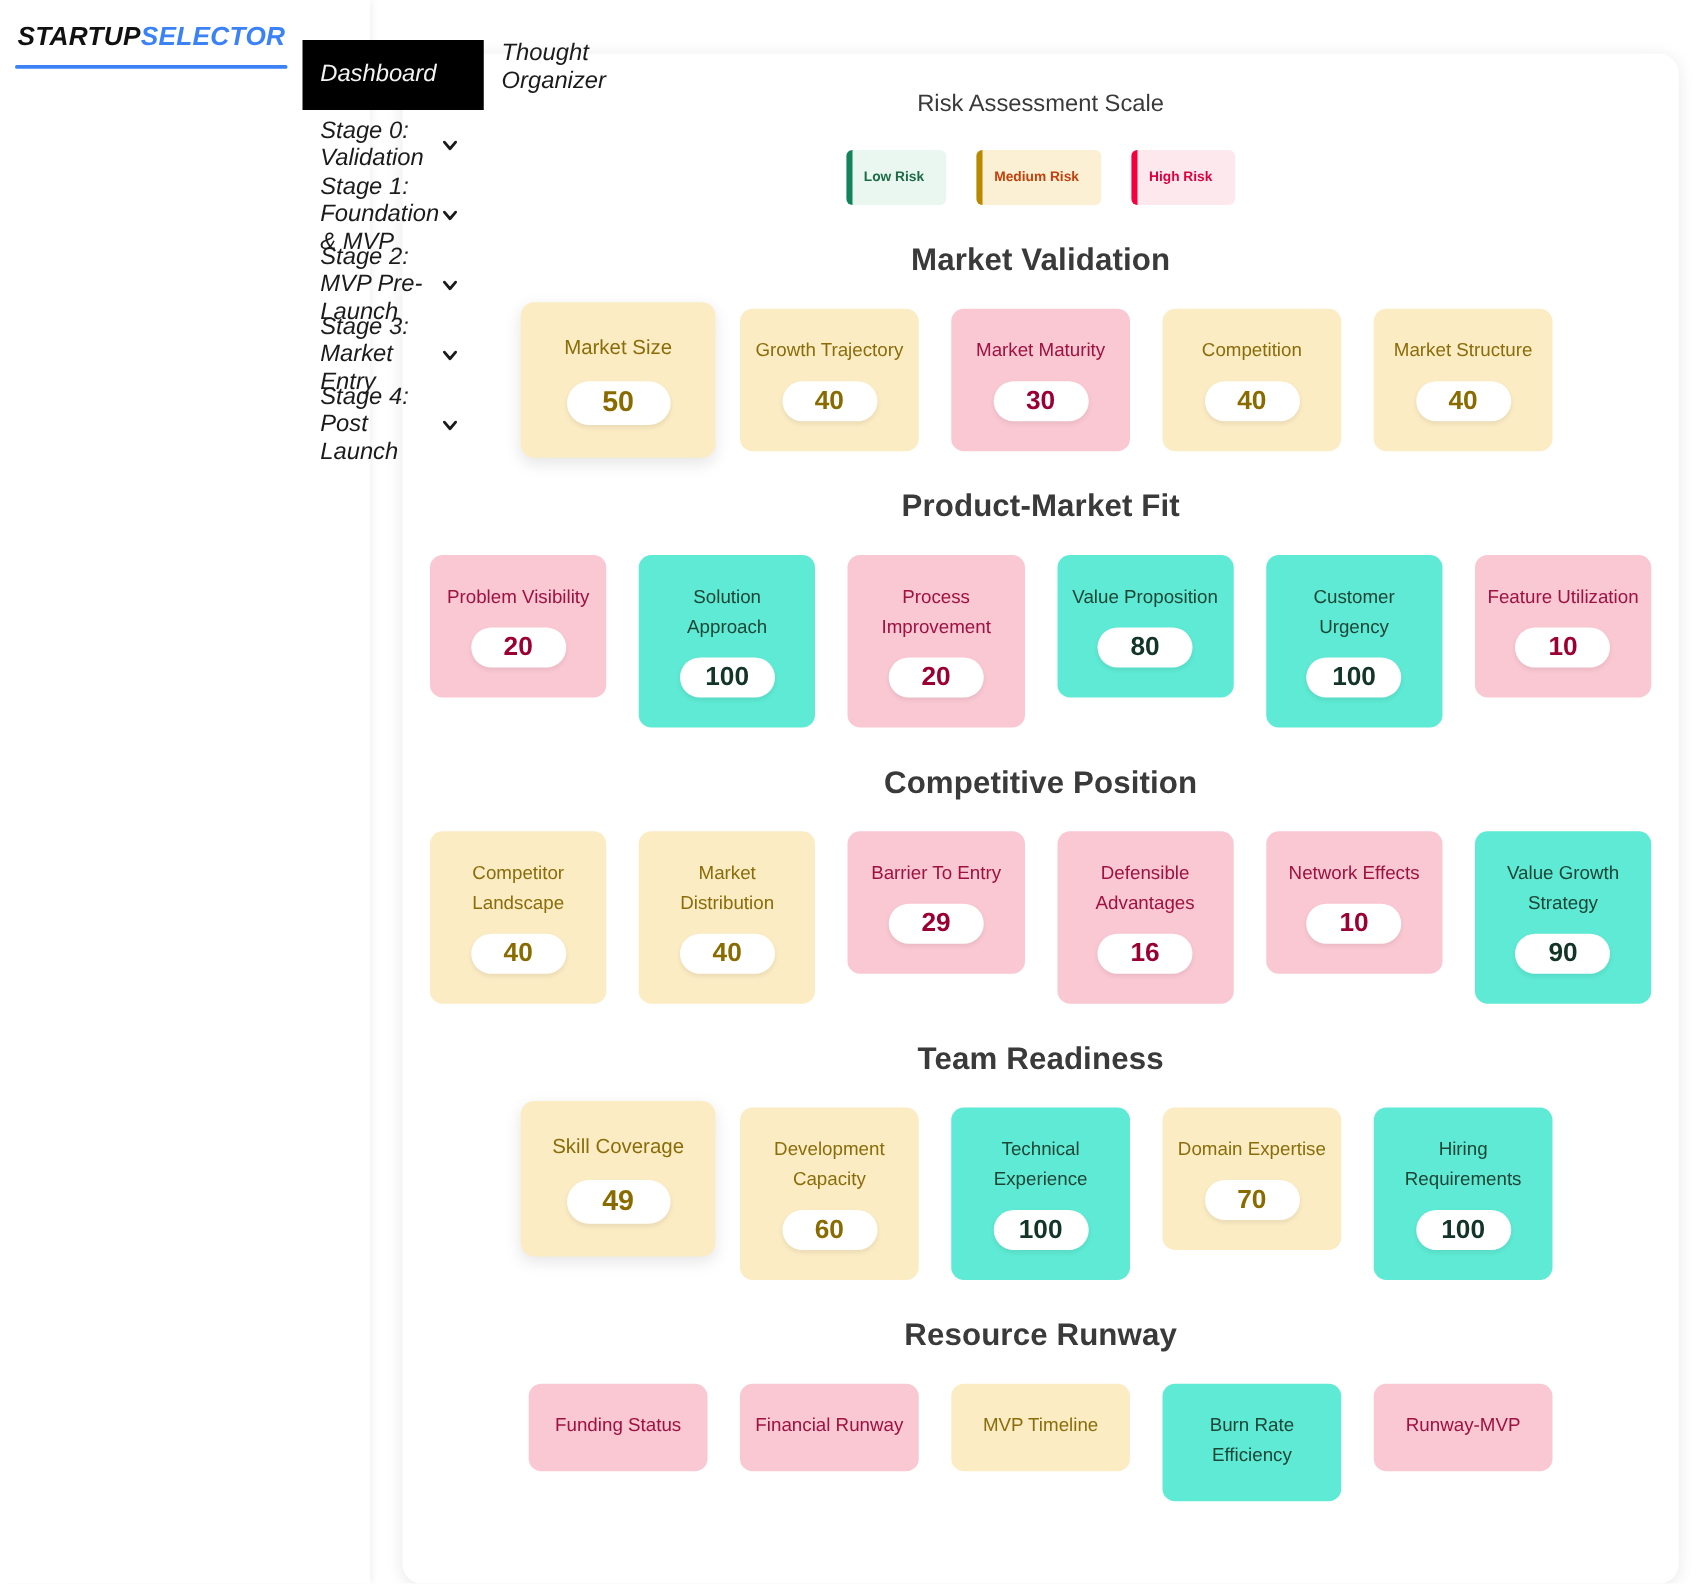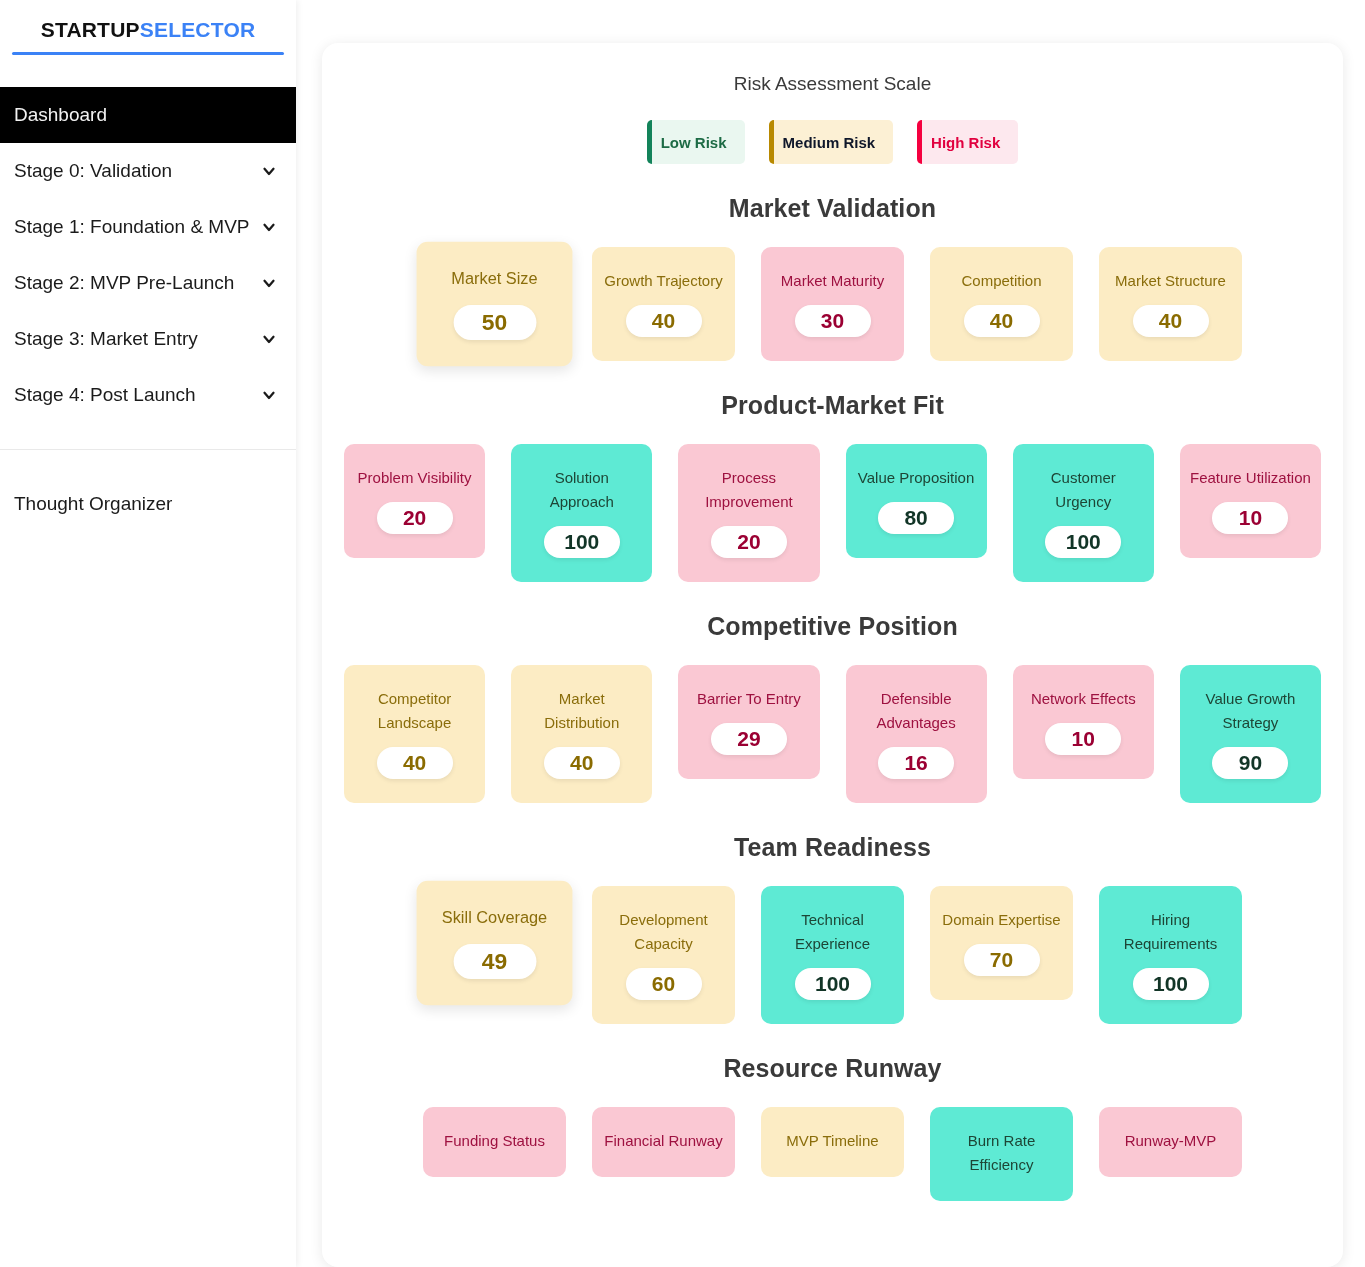--- a/index.html
+++ b/index.html
@@ -22,21 +22,22 @@
   
   .sidebar {
     width: 296px;
     min-width: 296px;
     height: 1267px;
     background: #ffffff;
     box-shadow: 2px 0 6px rgba(0,0,0,0.06);
     position: relative;
     z-index: 5;
     display: flex;
-    flex-direction: column;
+    flex-direction: row;
+    font-style: italic;
   }
 
   .logo-wrap {
     padding: 18px 0 0 0;
   }
   .logo {
     font-size: 21px;
     font-weight: bold;
     letter-spacing: 0.2px;
     text-align: center;
@@ -119,33 +120,33 @@
     justify-content: center;
     gap: 24px;
     margin-top: 25px;
   }
   .legend-chip {
     display: flex;
     align-items: center;
     height: 44px;
     border-radius: 5px;
     padding: 0 18px 0 14px;
-    font-size: 15px;
+    font-size: 11px;
     font-weight: bold;
     position: relative;
     overflow: hidden;
   }
   .legend-chip .bar {
     position: absolute;
     left: 0; top: 0; bottom: 0;
     width: 5px;
   }
   .legend-low    { background: #eaf7f0; color: #1d6b45; }
   .legend-low .bar { background: #13835a; }
-  .legend-med    { background: #fcf0d4; color: #0f172a; }
+  .legend-med    { background: #fcf0d4; color: #c2410c; }
   .legend-med .bar { background: #b88900; }
   .legend-high   { background: #fde8ee; color: #e1003f; }
   .legend-high .bar { background: #f5003f; }
 
   
   .section { margin-top: 30px; }
   .section-title {
     text-align: center;
     font-size: 25px;
     font-weight: bold;

